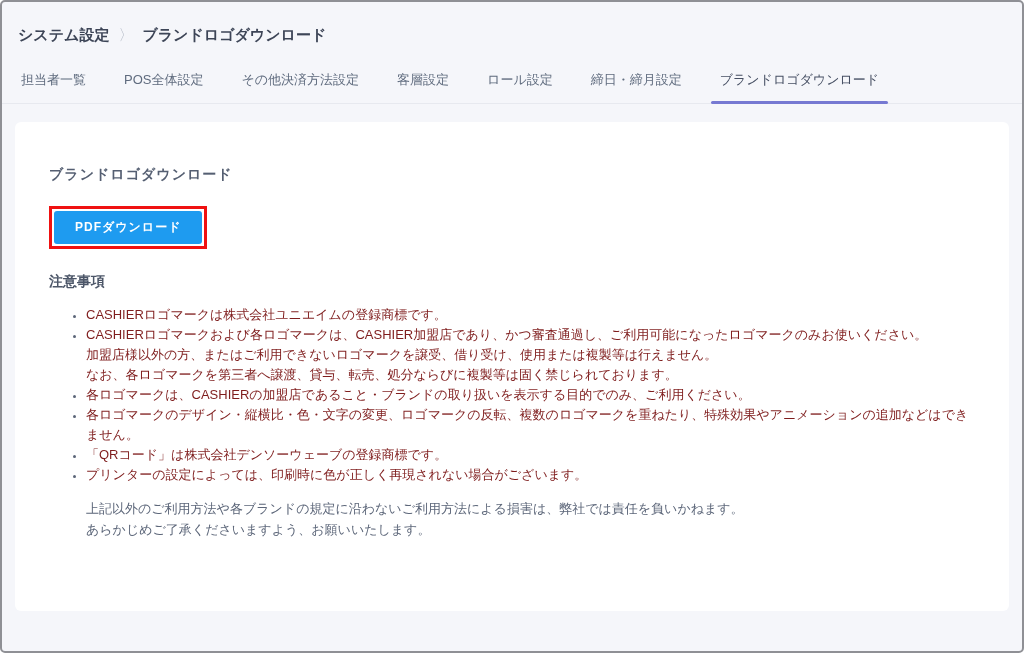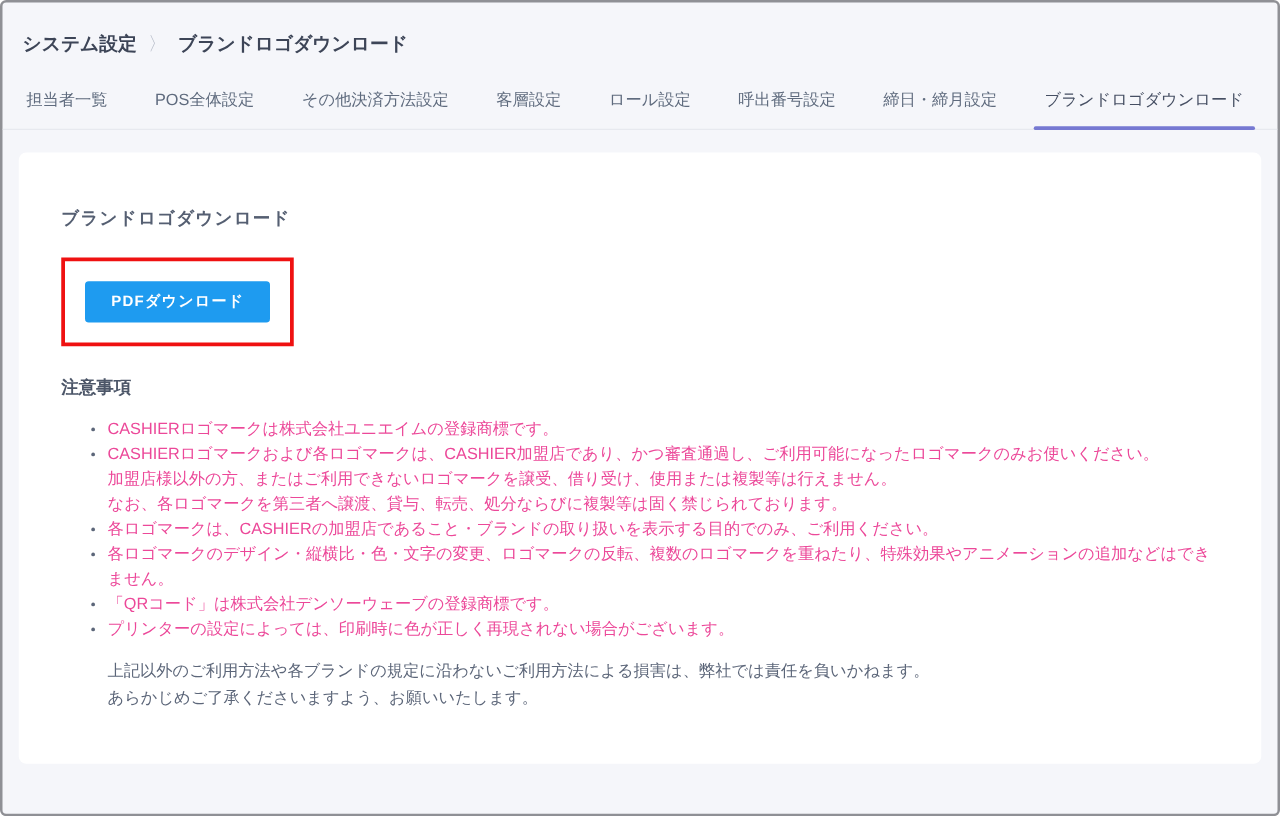--- a/index.html
+++ b/index.html
@@ -57,21 +57,21 @@
     padding: 44px 34px 0 34px;
   }
   .content-title {
     font-size: 14px; font-weight: 600; letter-spacing: 1px;
     color: #555f72;
   }
   .btn-annotation {
     display: inline-block;
     border: 3px solid #ef1111;
     margin-top: 22px;
-    padding: 16px;
+    padding: 2px;
   }
   .pdf-btn {
     display: inline-block;
     background: #1e9bf0;
     color: #ffffff;
     font-size: 12px; font-weight: bold;
     letter-spacing: 1px;
     border: none;
     padding: 8px 21px;
     border-radius: 3px;
@@ -84,21 +84,21 @@
     line-height: 22px;
   }
   .notes-heading {
     margin-top: 24px;
     font-size: 14px; font-weight: bold; color: #4c5668;
   }
   .notes-list {
     margin-top: 14px;
     padding-left: 37px;
     list-style: disc outside;
-    font-size: 13px; color: #ec4899;
+    font-size: 13px; color: #7f1d1d;
   }
   .notes-list li { line-height: 20px; }
   .notes-list li::marker { color: #5c6679; font-size: 11px; }
   .closing {
     margin-top: 13px;
     margin-left: 37px;
     font-size: 13px; color: #5c6679;
     line-height: 21px;
   }
 </style>
@@ -112,21 +112,20 @@
     <span class="separator">〉</span>
     <span class="crumb-current">ブランドロゴダウンロード</span>
   </div>
 
   <div class="tabbar">
     <div class="tab">担当者一覧</div>
     <div class="tab">POS全体設定</div>
     <div class="tab">その他決済方法設定</div>
     <div class="tab">客層設定</div>
     <div class="tab">ロール設定</div>
-    <div class="tab">呼出番号設定</div>
     <div class="tab">締日・締月設定</div>
     <div class="tab active">ブランドロゴダウンロード</div>
   </div>
 
   <div class="card">
 
     <div class="content-title">ブランドロゴダウンロード</div>
 
     <div class="btn-annotation">
       <button class="pdf-btn">PDFダウンロード</button>

